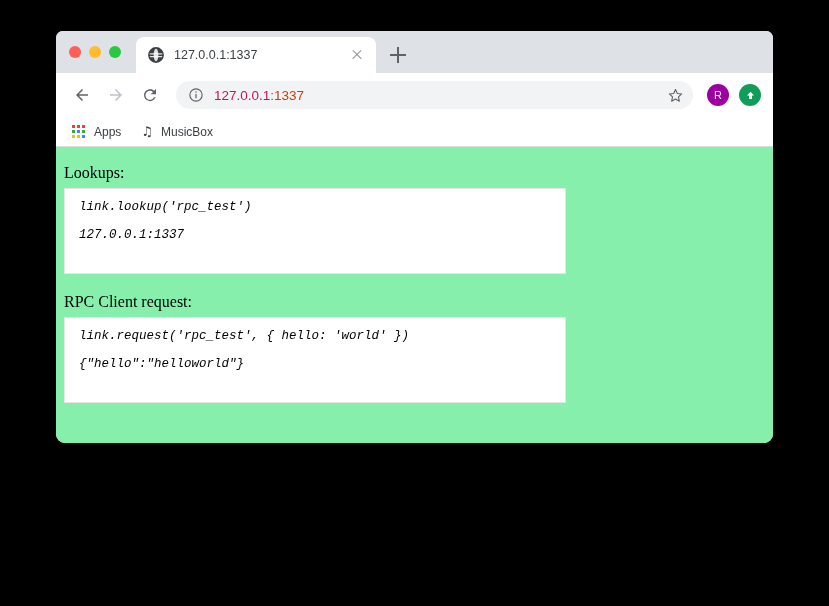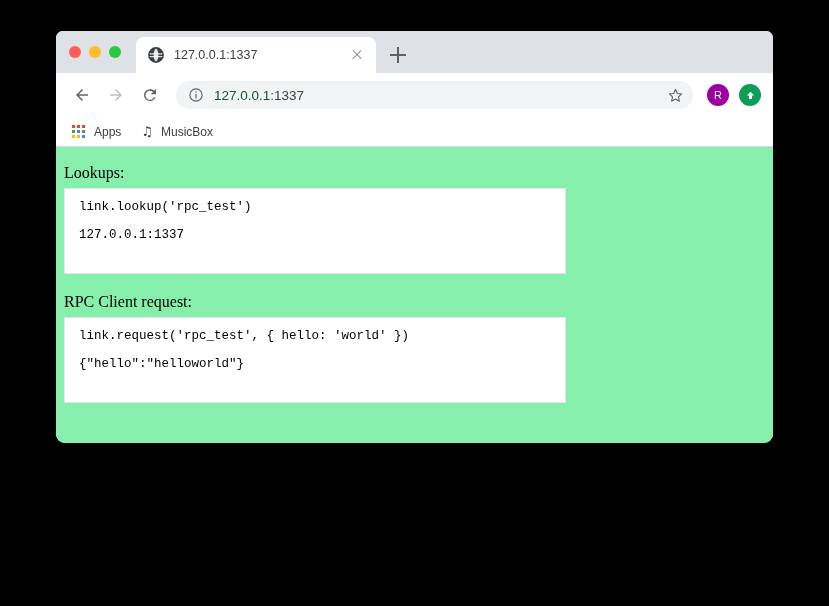--- a/index.html
+++ b/index.html
@@ -154,22 +154,22 @@
     flex: 0 0 auto;
     margin-right: 10px;
   }
   .url-text {
     font-size: 13.5px;
     color: #202124;
     white-space: nowrap;
     overflow: hidden;
     font-family: "Liberation Sans", sans-serif;
   }
-  .url-host { color: #14532d; }
-  .url-rest { color: #404040; }
+  .url-host { color: #be185d; }
+  .url-rest { color: #c2410c; }
   .star-btn {
     width: 24px;
     height: 24px;
     flex: 0 0 auto;
     margin-left: auto;
     display: flex;
     align-items: center;
     justify-content: center;
   }
   .avatar {
@@ -258,20 +258,21 @@
     line-height: 1.2;
   }
   .code-box {
     width: 502px;
     height: 86px;
     border: 1px solid #e6e6e6;
     box-sizing: border-box;
     padding: 12px 14px;
     margin-bottom: 18px;
     background: #ffffff;
+    font-style: italic;
   }
   .code-line {
     font-family: "Liberation Mono", "DejaVu Sans Mono", monospace;
     font-size: 12.5px;
     color: #000000;
     line-height: 1.1;
     margin: 0 0 14px 0;
     white-space: pre;
   }
   .code-line:last-child { margin-bottom: 0; }

